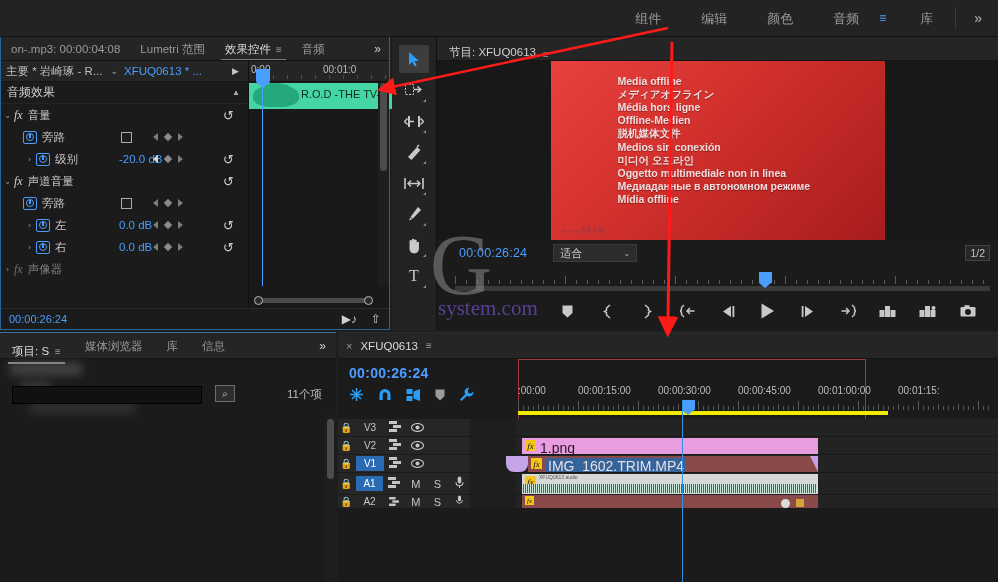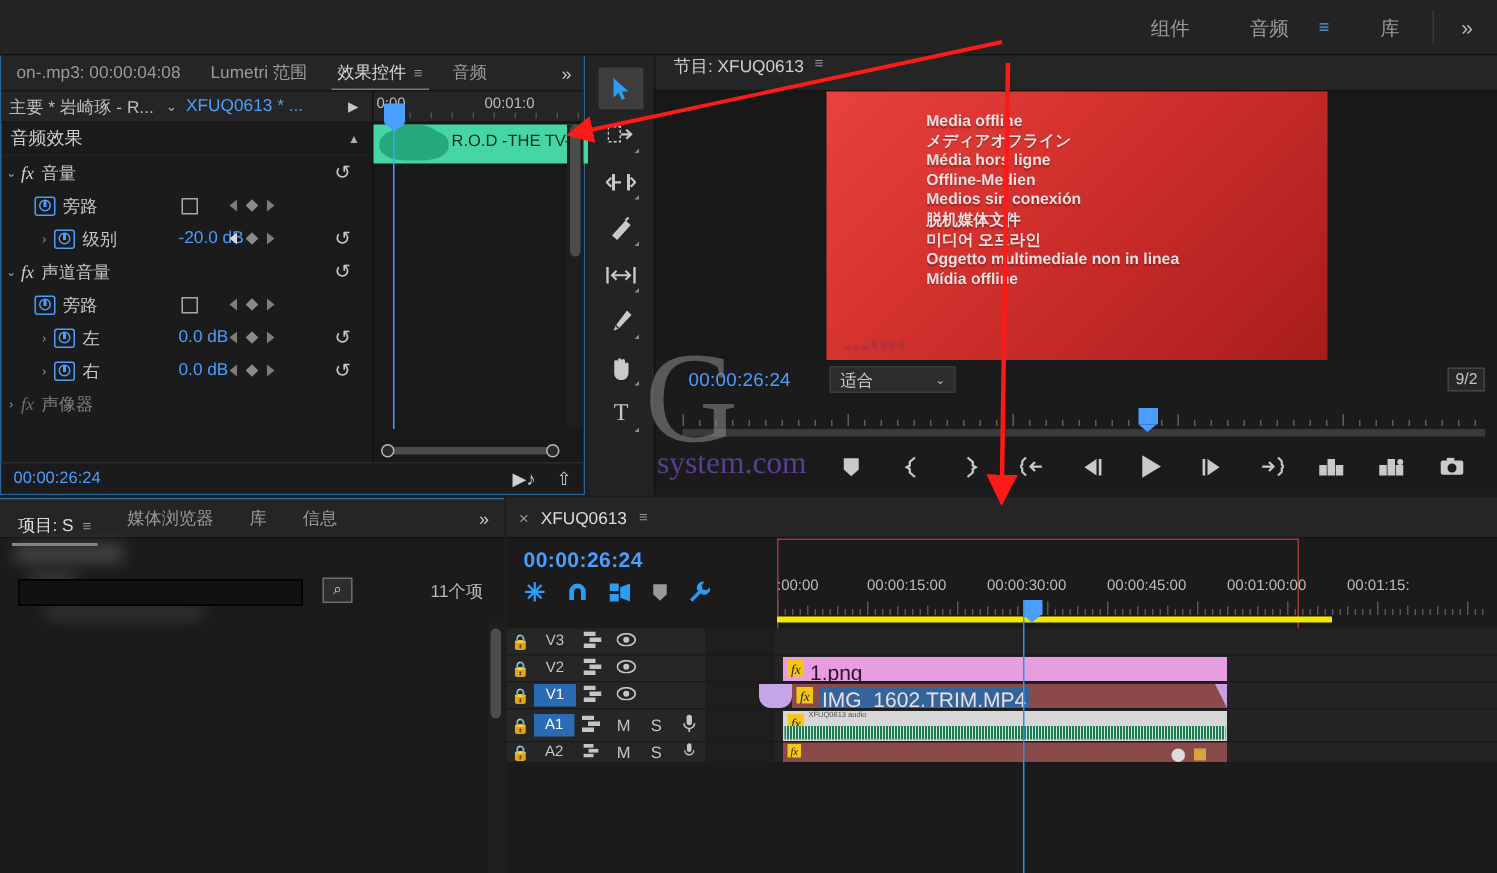--- a/index.html
+++ b/index.html
@@ -189,21 +189,21 @@
   .tool .corner {
     position: absolute; right: 3px; bottom: 2px; width: 0; height: 0;
     border-left: 3px solid transparent; border-bottom: 3px solid #8c8c8c;
   }
 
   
   .program {
     position: absolute; left: 437px; top: 37px; width: 561px; height: 293px;
     background: #1b1b1b;
   }
-  .pm-tabbar { height: 24px; background: #252525; display: flex; align-items: flex-start;
+  .pm-tabbar { height: 24px; background: #252525; display: flex; align-items: flex-end;
     padding-left: 12px; border-bottom: 1px solid #141414; }
   .pm-tabbar .title { font-size: 11.5px; color: #cfcfcf; }
   .pm-tabbar .hamb { margin-left: 7px; color: #9a9a9a; font-size: 10px; }
 
   .pm-canvas {
     position: absolute; left: 0; top: 24px; right: 0; bottom: 90px;
     background: #181818; display: flex; align-items: center; justify-content: center;
   }
   .offline-card {
     width: 334px; height: 180px;
@@ -372,20 +372,22 @@
 </style>
 </head>
 <body>
 
 <div id="app">
 
   <div class="menubar">
     <div class="menu-left"></div>
     <div class="ws-tabs">
       <div class="ws-tab">组件</div>
+      <div class="ws-tab">编辑</div>
+      <div class="ws-tab">颜色</div>
       <div class="ws-tab">音频</div>
       <div class="ws-burger">≡</div>
       <div class="ws-tab">库</div>
       <div class="ws-sep"></div>
       <div class="ws-more">»</div>
     </div>
   </div>
 
   <div class="panel-ec">
     <div class="ec-tabbar">
@@ -611,24 +613,25 @@
       <span class="title">节目: XFUQ0613</span>
       <span class="hamb">≡</span>
     </div>
     <div class="pm-canvas">
       <div class="offline-card">
         <div class="offline-text">
           <div>Media offline</div>
           <div>メディアオフライン</div>
           <div>Média hors ligne</div>
           <div>Offline-Medien</div>
+          <div>脱机媒体文件</div>
           <div>Medios sin conexión</div>
-          <div>脱机媒体文件</div>
           <div>미디어 오프라인</div>
           <div>Oggetto multimediale non in linea</div>
+          <div>Медиаданные в автономном режиме</div>
           <div>Mídia offline</div>
         </div>
         <div class="offline-dots">
           <i style="height:3px"></i>
             <i style="height:3px"></i>
             <i style="height:3px"></i>
           <i style="height:6px"></i>
             <i style="height:6px"></i>
             <i style="height:6px"></i>
             <i style="height:6px"></i>
@@ -636,21 +639,21 @@
       </div>
     </div>
 
     <div class="pm-bottom">
       <div class="pm-infobar">
         <span class="tc">00:00:26:24</span>
         <span class="pm-select">
           <span>适合</span>
           <span class="cv">⌄</span>
         </span>
-        <span class="pm-frac">9/2</span>
+        <span class="pm-frac">1/2</span>
       </div>
 
       <div class="pm-ruler">
         <span class="ticks">
           <i style="left:0px;height:8px"></i>
             <i style="left:11px;height:4px"></i>
             <i style="left:22px;height:4px"></i>
           <i style="left:33px;height:4px"></i>
             <i style="left:44px;height:4px"></i>
             <i style="left:55px;height:4px"></i>

